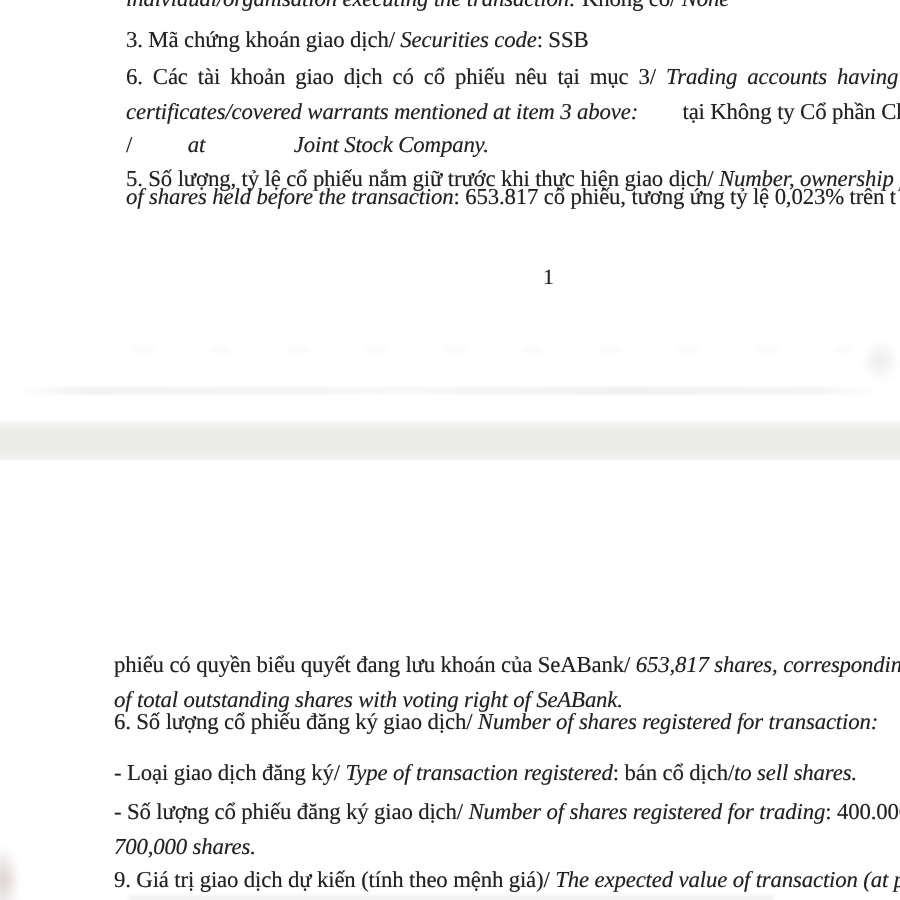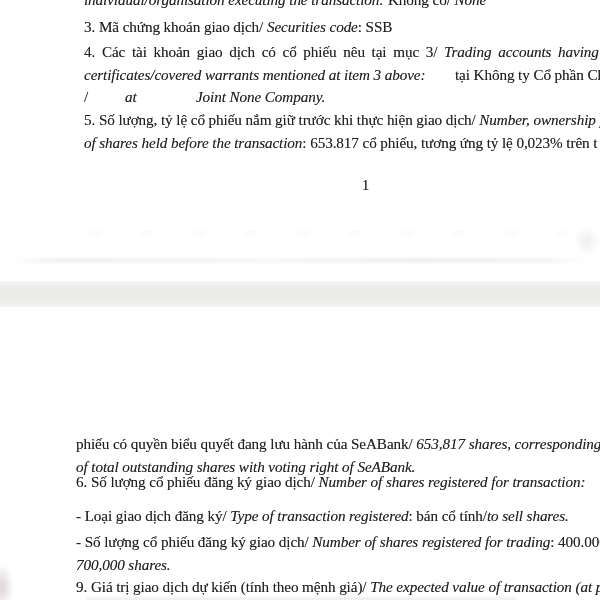--- a/index.html
+++ b/index.html
@@ -55,38 +55,38 @@
   }
 </style>
 </head>
 <body>
 
 <div class="viewport">
 
   <section>
     <div class="line p1" style="top:-10px"><span class="it">individual/organisation executing the transaction: </span><span>Không có/ </span><span class="it">None</span></div>
     <div class="line p1" style="top:17px"><span>3. Mã chứng khoán giao dịch/ </span><span class="it">Securities code</span><span>: SSB</span></div>
-    <div class="line p1 just" style="top:42px"><span>4. Các tài khoản giao dịch có cổ phiếu nêu tại mục 3/ </span><span class="it">Trading accounts having s</span></div>
+    <div class="line p1 just" style="top:42px"><span>6. Các tài khoản giao dịch có cổ phiếu nêu tại mục 3/ </span><span class="it">Trading accounts having s</span></div>
     <div class="line p1" style="top:65px"><span class="it">certificates/covered warrants mentioned at item 3 above:</span><span>        </span><span>tại Không ty Cổ phần Ch</span></div>
-    <div class="line p1" style="top:87px"><span>/</span><span>          </span><span class="it">at</span><span>                </span><span class="it">Joint None Company.</span></div>
+    <div class="line p1" style="top:87px"><span>/</span><span>          </span><span class="it">at</span><span>                </span><span class="it">Joint Stock Company.</span></div>
     <div class="line p1" style="top:110px"><span>5. Số lượng, tỷ lệ cổ phiếu nắm giữ trước khi thực hiện giao dịch/ </span><span class="it">Number, ownership p</span></div>
-    <div class="line p1" style="top:133px"><span class="it">of shares held before the transaction</span><span>: 653.817 cổ phiếu, tương ứng tỷ lệ 0,023% trên t</span></div>
+    <div class="line p1" style="top:122px"><span class="it">of shares held before the transaction</span><span>: 653.817 cổ phiếu, tương ứng tỷ lệ 0,023% trên t</span></div>
     <div class="page-number">1</div>
   </section>
 
   <div class="ghost-specks"></div>
   <div class="ghost-shadow-line"></div>
   <div class="corner-smudge"></div>
   <div class="separator"></div>
 
   <section>
-    <div class="line p2" style="top:434px"><span>phiếu có quyền biểu quyết đang lưu hành của SeABank/ </span><span class="it">653,817 shares, corresponding t</span></div>
+    <div class="line p2" style="top:434px"><span>phiếu có quyền biểu quyết đang lưu khoán của SeABank/ </span><span class="it">653,817 shares, corresponding t</span></div>
     <div class="line p2" style="top:457px"><span class="it">of total outstanding shares with voting right of SeABank.</span></div>
     <div class="line p2" style="top:472px"><span>6. Số lượng cổ phiếu đăng ký giao dịch/ </span><span class="it">Number of shares registered for transaction:</span></div>
-    <div class="line p2" style="top:506px"><span>- Loại giao dịch đăng ký/ </span><span class="it">Type of transaction registered</span><span>: bán cổ tính/</span><span class="it">to sell shares.</span></div>
+    <div class="line p2" style="top:506px"><span>- Loại giao dịch đăng ký/ </span><span class="it">Type of transaction registered</span><span>: bán cổ dịch/</span><span class="it">to sell shares.</span></div>
     <div class="line p2" style="top:532px"><span>- Số lượng cổ phiếu đăng ký giao dịch/ </span><span class="it">Number of shares registered for trading</span><span>: 400.000 </span></div>
     <div class="line p2" style="top:555px"><span class="it">700,000 shares.</span></div>
     <div class="line p2" style="top:577px"><span>9. Giá trị giao dịch dự kiến (tính theo mệnh giá)/ </span><span class="it">The expected value of transaction (at p</span></div>
   </section>
 
   <div class="stamp-smudge"></div>
   <div class="bottom-line-hint"></div>
 
 </div>
 

